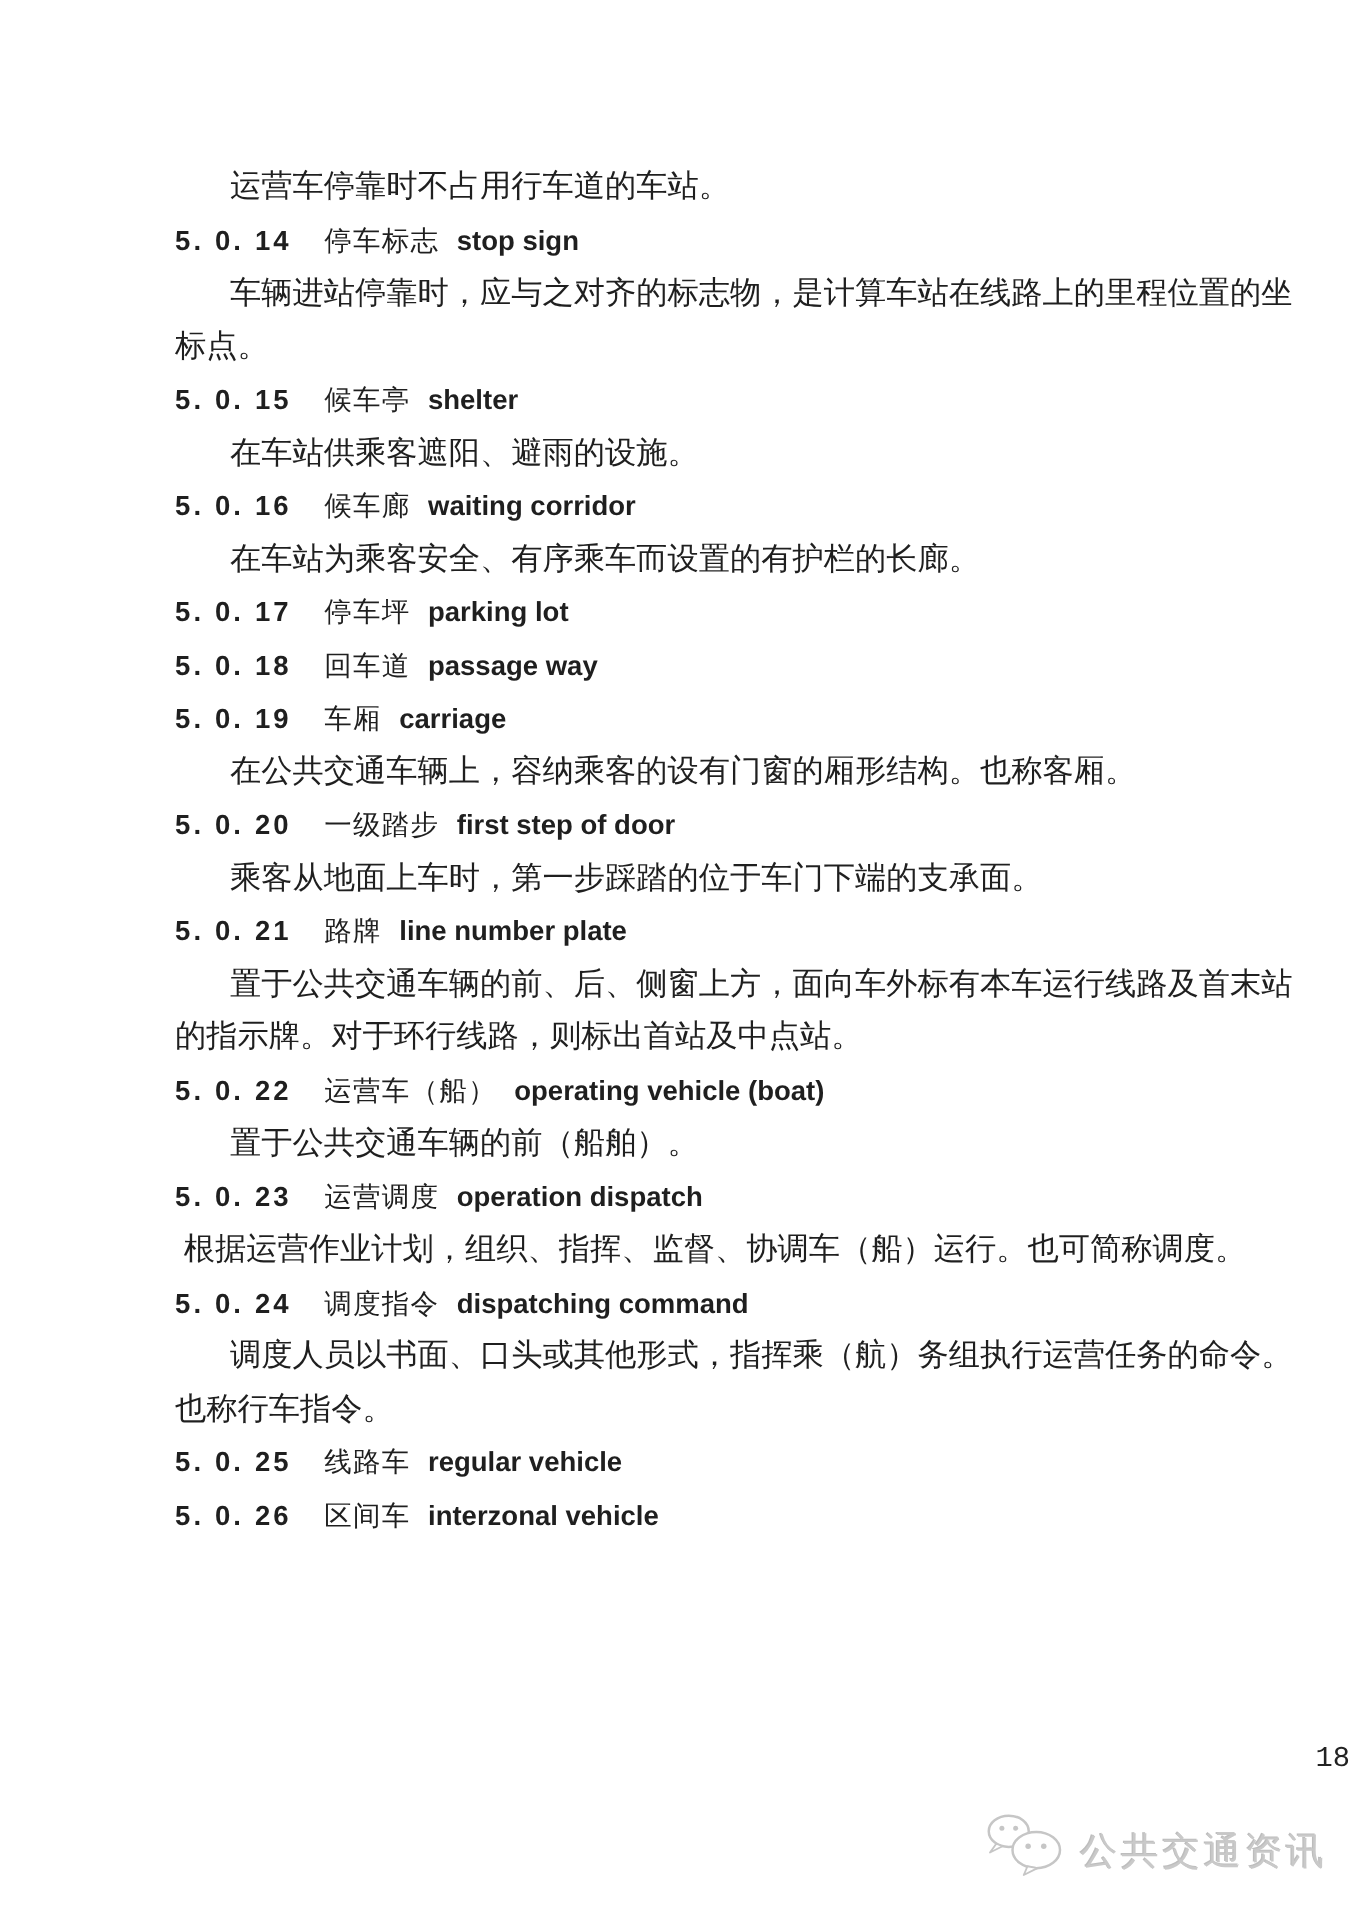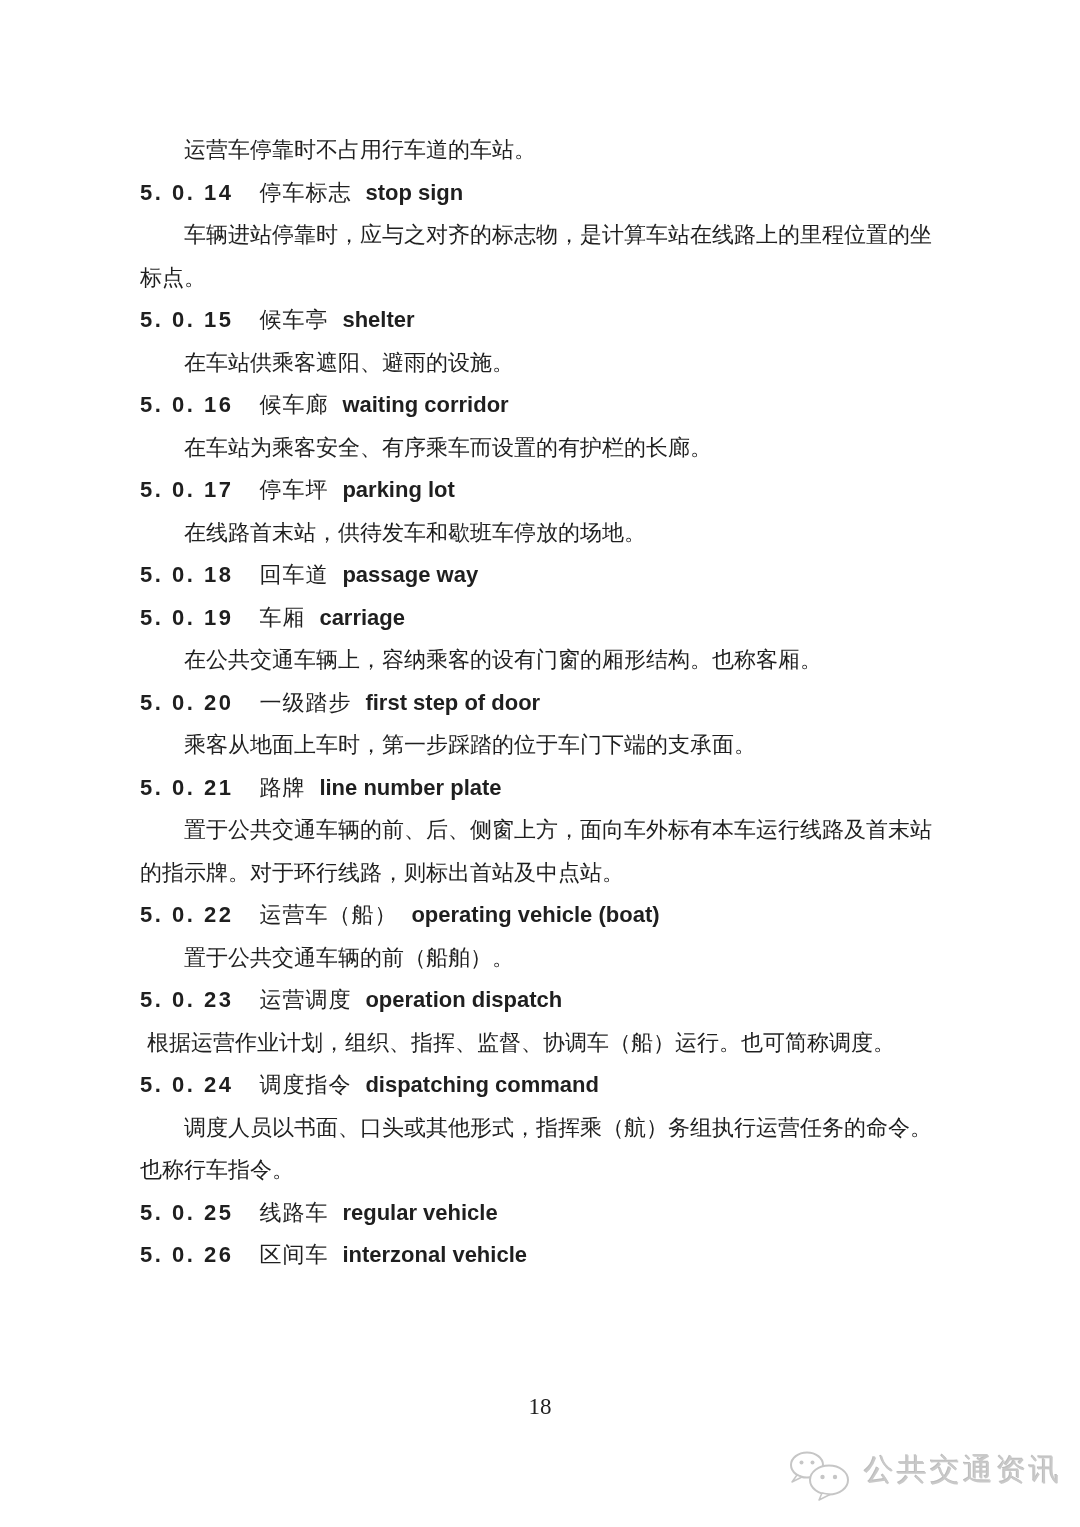--- a/index.html
+++ b/index.html
@@ -14,21 +14,21 @@
   }
   .content {
     position: absolute;
     left: 140px;
     top: 129px;
     width: 810px;
   }
   .line {
     height: 42.5px;
     line-height: 42.5px;
-    font-size: 22px;
+    font-size: 25px;
     white-space: nowrap;
   }
   .def { font-family: "Liberation Serif", serif; }
   .ind2  { padding-left: 44px; }
   .ind1  { padding-left: 26px; }
   .ind03 { padding-left: 7px; }
   .ind0  { padding-left: 0; }
   .term-line { font-size: 22px; }
   .term-num {
     font-family: "Liberation Sans", sans-serif;
@@ -45,32 +45,32 @@
     font-family: "Liberation Sans", sans-serif;
     font-weight: bold;
     margin-left: 14px;
     text-align: right;
   }
   .page-number {
     position: absolute;
     top: 1393px;
     left: 0;
     width: 100%;
-    text-align: center;
-    font-family: Liberation Serif, serif;
+    text-align: right;
+    font-family: Liberation Mono, monospace;
     font-size: 23px;
     line-height: 28px;
     color: #222222;
   }
   .watermark {
     position: absolute;
     top: 1450px;
     right: 18px;
     display: flex;
-    align-items: flex-start;
+    align-items: flex-end;
     gap: 10px;
   }
   .watermark-text {
     font-family: "Liberation Serif", serif;
     font-size: 30px;
     letter-spacing: 3px;
     color: #c9c9c9;
     text-shadow: -1px -1px 0 #bdbdbd, 1px 1px 1px #ffffff;
   }
   .wm-icon { display: block; }
@@ -94,21 +94,20 @@
   <div class="line def ind2">在车站供乘客遮阳、避雨的设施。</div>
 
   <div class="line term-line">
     <span class="term-num">5. 0. 16</span><span class="term-zh">候车廊</span><span class="term-en">waiting corridor</span>
   </div>
   <div class="line def ind2">在车站为乘客安全、有序乘车而设置的有护栏的长廊。</div>
 
   <div class="line term-line">
     <span class="term-num">5. 0. 17</span><span class="term-zh">停车坪</span><span class="term-en">parking lot</span>
   </div>
-  <div class="line def ind2">在线路首末站，供待发车和歇班车停放的场地。</div>
 
   <div class="line term-line">
     <span class="term-num">5. 0. 18</span><span class="term-zh">回车道</span><span class="term-en">passage way</span>
   </div>
 
   <div class="line term-line">
     <span class="term-num">5. 0. 19</span><span class="term-zh">车厢</span><span class="term-en">carriage</span>
   </div>
   <div class="line def ind2">在公共交通车辆上，容纳乘客的设有门窗的厢形结构。也称客厢。</div>
 

